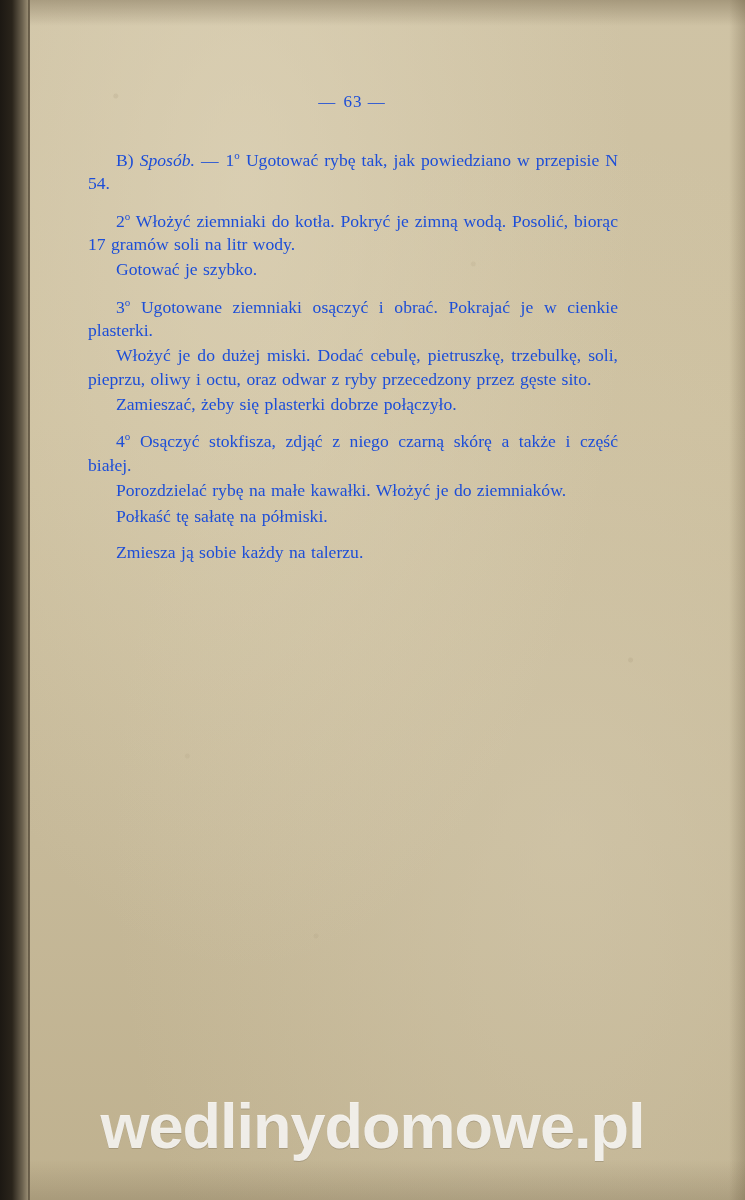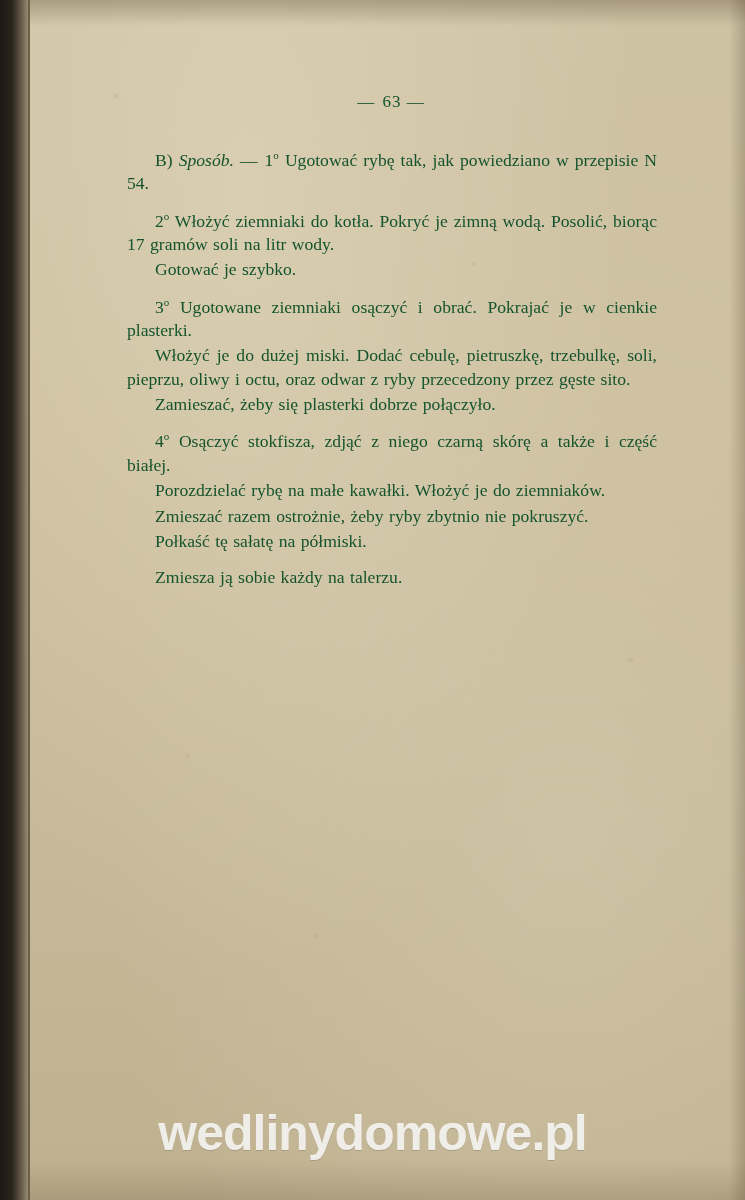--- a/index.html
+++ b/index.html
@@ -80,22 +80,21 @@
     position: absolute;
     left: 30px; bottom: 0; width: 715px; height: 40px;
     background: linear-gradient(to top, rgba(90,75,50,0.22), rgba(90,75,50,0));
   }
 
   .text-block {
     position: absolute;
     left: 88px;
     top: 92px;
     width: 530px;
-    color: #14532d;
-    margin-left: 39px;
+    color: #1d4ed8;
   }
 
   .folio {
     text-align: center;
     font-size: 17px;
     letter-spacing: 1px;
     margin-bottom: 36px;
     font-family: "Liberation Serif", serif;
   }
   .folio .dash { letter-spacing: 3px; }
@@ -124,21 +123,21 @@
 
   
   .watermark {
     position: absolute;
     left: 0;
     bottom: 38px;
     width: 745px;
     text-align: center;
     font-family: "Liberation Sans", sans-serif;
     font-weight: bold;
-    font-size: 50px;
+    font-size: 63px;
     letter-spacing: -1px;
     color: rgba(255,255,255,0.82);
     text-shadow: 0 1px 0 rgba(120,110,90,0.35);
     user-select: none;
   }
 </style>
 </head>
 <body>
 
 <div id="page">
@@ -183,21 +182,20 @@
 
     <p class="para">Zamieszać, żeby się plasterki dobrze połączyło.</p>
 
     <p class="para tight">
       <span>4</span><span class="sup">o</span>
       <span>Osączyć stokfisza, zdjąć z niego czarną skórę a także i część białej.</span>
     </p>
 
     <p class="para tight">Porozdzielać rybę na małe kawałki. Włożyć je do ziemniaków.</p>
 
-    <p class="para tight">Zmieszać razem ostrożnie, żeby ryby zbytnio nie pokruszyć.</p>
 
     <p class="para">Połkaść tę sałatę na półmiski.</p>
 
 
     <p class="para">Zmiesza ją sobie każdy na talerzu.</p>
 
   </div>
 
   <div class="watermark">wedlinydomowe.pl</div>
 

